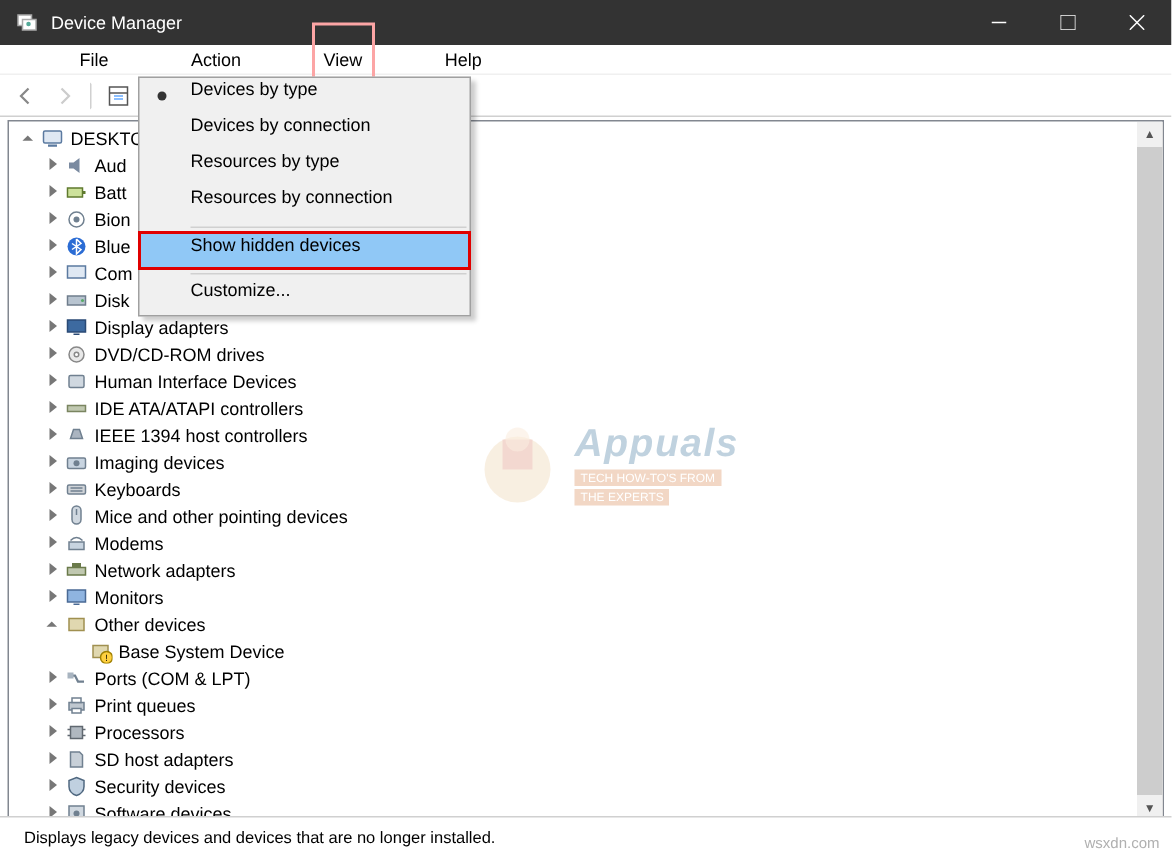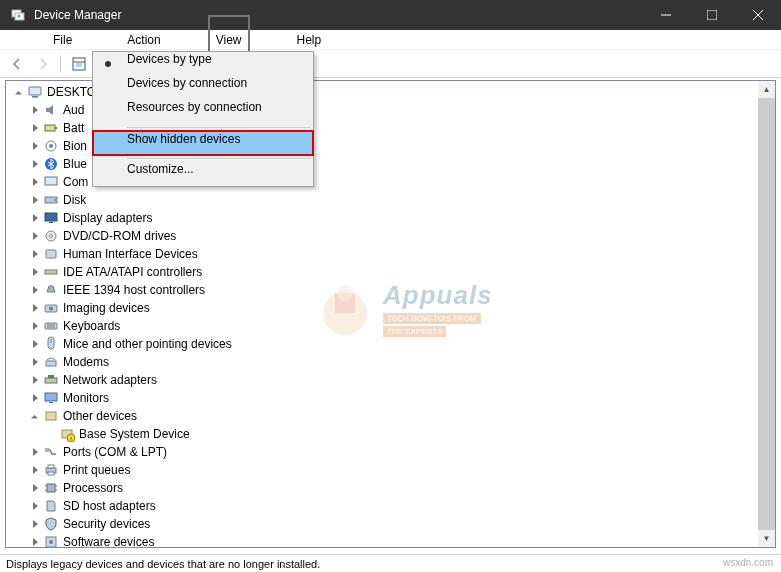--- a/index.html
+++ b/index.html
@@ -9,21 +9,21 @@
 .titlebar { height: 30px; background: #333; color: #ffffff; display: flex; align-items: center; font-size: 12px; }
 .titlebar .ticon { width: 16px; height: 16px; margin: 0 8px 0 10px; display: inline-block; }
 .titlebar .ticon svg { width:16px; height:16px; }
 .titlebar .spacer { flex: 1; }
 .winbtn { width: 46px; height: 30px; display:flex; align-items:center; justify-content:center; color:#fff; font-size:12px; }
 .winbtn svg { width:10px; height:10px; stroke:#fff; stroke-width:1; fill:none; }
 
 
 .menubar { height: 20px; background:#fff; border-bottom:1px solid #f0f0f0; display:flex; align-items:center; font-size:12px; padding-left:6px; }
 .menubar .menuitem { padding: 2px 8px; margin-left: 39px; }
-.menubar .menuitem.hl { border:2px solid #737373; padding:16px 6px;text-align:center; }
+.menubar .menuitem.hl { border:2px solid #fca5a5; padding:16px 6px;text-align:center; }
 
 
 .toolbar { height: 28px; border-bottom:1px solid #d0d0d0; display:flex; align-items:center; gap:2px; padding-left:5px; background:#fff; }
 .toolbtn { width:24px; height:22px; border:1px solid transparent; display:flex; align-items:center; justify-content:center; }
 .toolbtn.sep { border-left:1px solid #d0d0d0; width:1px; margin:0 3px; height:18px; }
 .toolbtn svg { width:16px; height:16px; }
 
 
 .treeframe { position:absolute; left:5px; right:5px; top:80px; bottom:24px; border:1px solid #828790; background:#fff; overflow:hidden;}
 .tree { font-size:12px; line-height:18px; color:#000; padding:2px 0 2px 2px; height:100%; overflow-y:auto; overflow-x:hidden;}
@@ -45,21 +45,21 @@
 .ctxitem.hl { background:#90c8f6; border:1px solid #2090e0; padding-left:33px; outline:2px solid #e00000; outline-offset:-1px;}
 .ctxsep { height:1px; background:#d0d0d0; margin:3px 2px 3px 34px; }
 .ctxbullet { position:absolute; left:12px; top:9px; width:6px; height:6px; border-radius:50%; background:#333; }
 
 
 .scrollbar { position:absolute; right:0; top:0; bottom:0; width:17px; background:#f0f0f0; display:flex; flex-direction:column;}
 .sbbtn { height:17px; display:flex; align-items:center; justify-content:center; font-size:8px; color:#555;}
 .sbthumb { flex:1; background:#cdcdcd; margin:0; }
 
 
-.statusbar { position:absolute; left:0; right:0; bottom:0; height:18px; border-top:1px solid #d0d0d0; font-size:11px; display:flex; align-items:center; padding-left:6px; background:#fff;}
+.statusbar { position:absolute; left:0; right:0; bottom:0; height:28px; border-top:1px solid #d0d0d0; font-size:11px; display:flex; align-items:center; padding-left:16px; background:#fff;}
 .wm { position:absolute; right:8px; bottom:4px; font-size:10px; color:#b0b0b0; }
 
 
 .applogo { position:absolute; left:310px; top:273px; opacity:.28; pointer-events:none; font-size:11px; color:#2a6e9e; font-family:Arial; }
 .applogo .big { font-size:26px; font-style:italic; font-weight:bold; color:#1f5f8b; letter-spacing:1px;}
 .applogo .line { font-size:8px; background:#d07030; color:#fff; padding:1px 4px; display:inline-block; margin-top:2px;}
 
 </style>
 </head>
 <body>
@@ -122,20 +122,23 @@
   <div class="toolbtn sep"></div>
 </div>
 
 <div class="ctxmenu">
   <div class="ctxitem">
       <span class="ctxbullet"></span>
       <span>Devices by type</span>
     </div>
   <div class="ctxitem">
       <span>Devices by connection</span>
+    </div>
+  <div class="ctxitem">
+      <span>Resources by type</span>
     </div>
   <div class="ctxitem">
       <span>Resources by connection</span>
     </div>
   <div class="ctxsep"></div>
   <div class="ctxitem hl">
       <span>Show hidden devices</span>
     </div>
   <div class="ctxsep"></div>
   <div class="ctxitem">

